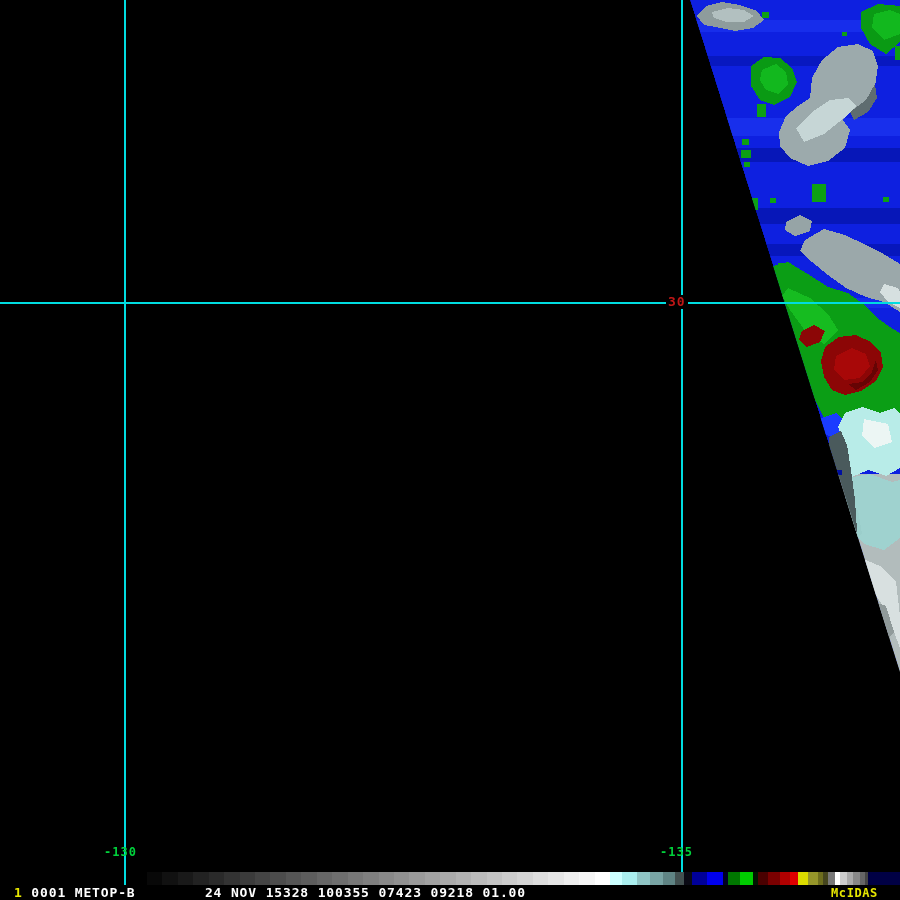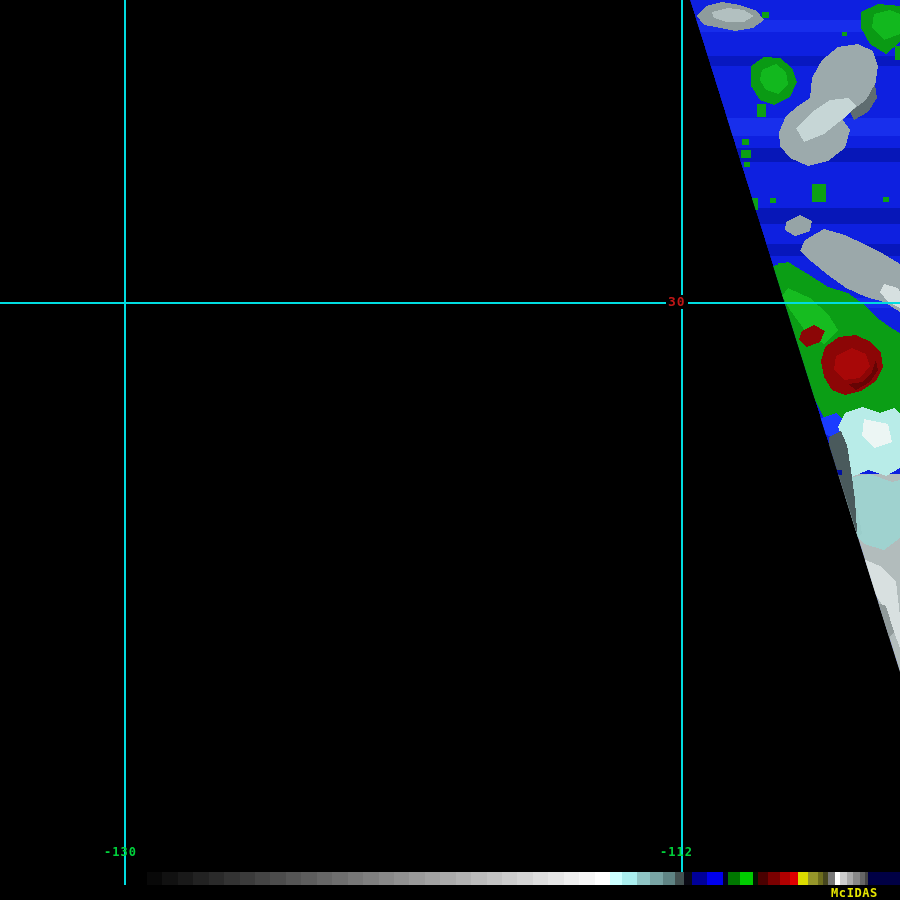--- a/index.html
+++ b/index.html
@@ -90,21 +90,21 @@
         <rect x="818" y="444" width="5" height="4" fill="#0010a0"></rect>
       </g>
     </svg>
 
   <div class="gridline vline vline1"></div>
   <div class="gridline vline vline2"></div>
   <div class="gridline hline"></div>
 
   <span class="lat-label">30</span>
   <span class="lon-label lon1">-130</span>
-  <span class="lon-label lon2">-112</span>
+  <span class="lon-label lon2">-135</span>
 
   <div class="colorbar" id="colorbar">
       <div style="position: absolute; left: 147px; top: 0px; width: 16.0333px; height: 100%; background: rgb(8, 8, 8);"></div>
       <div style="position: absolute; left: 162.433px; top: 0px; width: 16.0333px; height: 100%; background: rgb(17, 17, 17);"></div>
       <div style="position: absolute; left: 177.867px; top: 0px; width: 16.0333px; height: 100%; background: rgb(25, 25, 25);"></div>
       <div style="position: absolute; left: 193.3px; top: 0px; width: 16.0333px; height: 100%; background: rgb(34, 34, 34);"></div>
       <div style="position: absolute; left: 208.733px; top: 0px; width: 16.0333px; height: 100%; background: rgb(42, 42, 42);"></div>
       <div style="position: absolute; left: 224.167px; top: 0px; width: 16.0333px; height: 100%; background: rgb(51, 51, 51);"></div>
       <div style="position: absolute; left: 239.6px; top: 0px; width: 16.0333px; height: 100%; background: rgb(59, 59, 59);"></div>
       <div style="position: absolute; left: 255.033px; top: 0px; width: 16.0333px; height: 100%; background: rgb(68, 68, 68);"></div>
@@ -155,16 +155,17 @@
       <div style="position: absolute; left: 835px; top: 0px; width: 5px; height: 100%; background: rgb(255, 255, 255);"></div>
       <div style="position: absolute; left: 840px; top: 0px; width: 7px; height: 100%; background: rgb(204, 204, 204);"></div>
       <div style="position: absolute; left: 847px; top: 0px; width: 6px; height: 100%; background: rgb(170, 170, 170);"></div>
       <div style="position: absolute; left: 853px; top: 0px; width: 7px; height: 100%; background: rgb(136, 136, 136);"></div>
       <div style="position: absolute; left: 860px; top: 0px; width: 5px; height: 100%; background: rgb(102, 102, 102);"></div>
       <div style="position: absolute; left: 865px; top: 0px; width: 3px; height: 100%; background: rgb(68, 68, 68);"></div>
       <div style="position: absolute; left: 868px; top: 0px; width: 32px; height: 100%; background: rgb(0, 0, 68);"></div>
     </div>
 
   <div class="statusbar">
+    <span class="statusline"><span class="frame-num">1</span><span> 0001 METOP-B        24 NOV 15328 100355 07423 09218 01.00</span></span>
     <span class="brand">McIDAS</span>
   </div>
 
 </div>
 
 </body></html>

